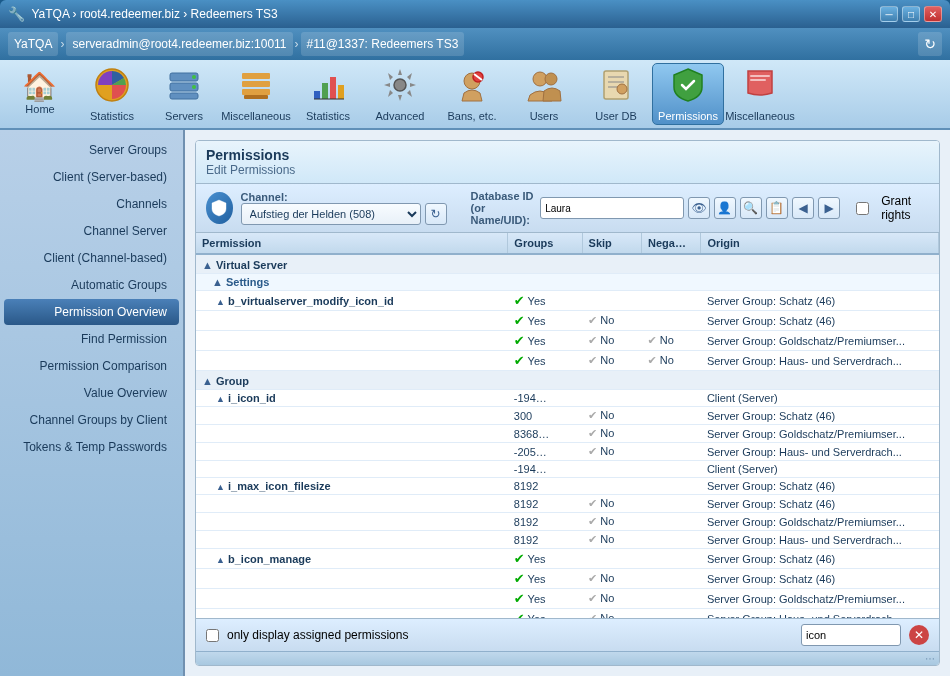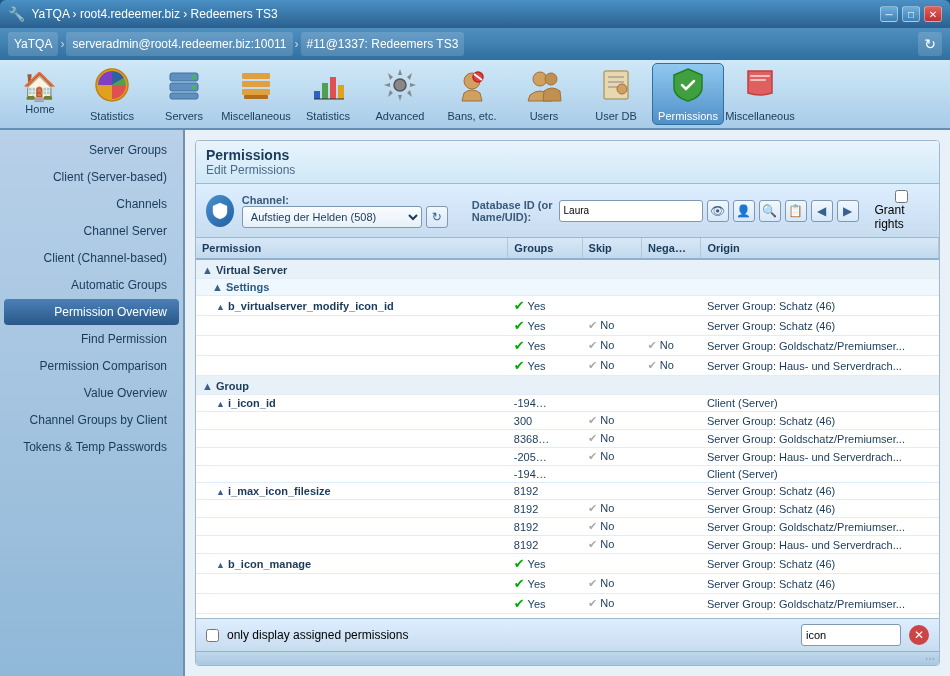--- a/index.html
+++ b/index.html
@@ -221,23 +221,22 @@
       border: 1px solid #8098b0;
       border-radius: 3px;
       padding: 0 4px;
       font-size: 10px;
       width: 144px;
       background: white;
     }
     .grant-rights-group {
       display: flex;
       align-items: center;
-      gap: 0;
+      gap: 12px;
       margin-left: 8px;
-      flex-direction: column;
     }
     .checkbox {
       width: 13px; height: 13px;
       border: 1px solid #7090b0;
       background: white;
     }
 
     
     .db-group {
       display: flex;

